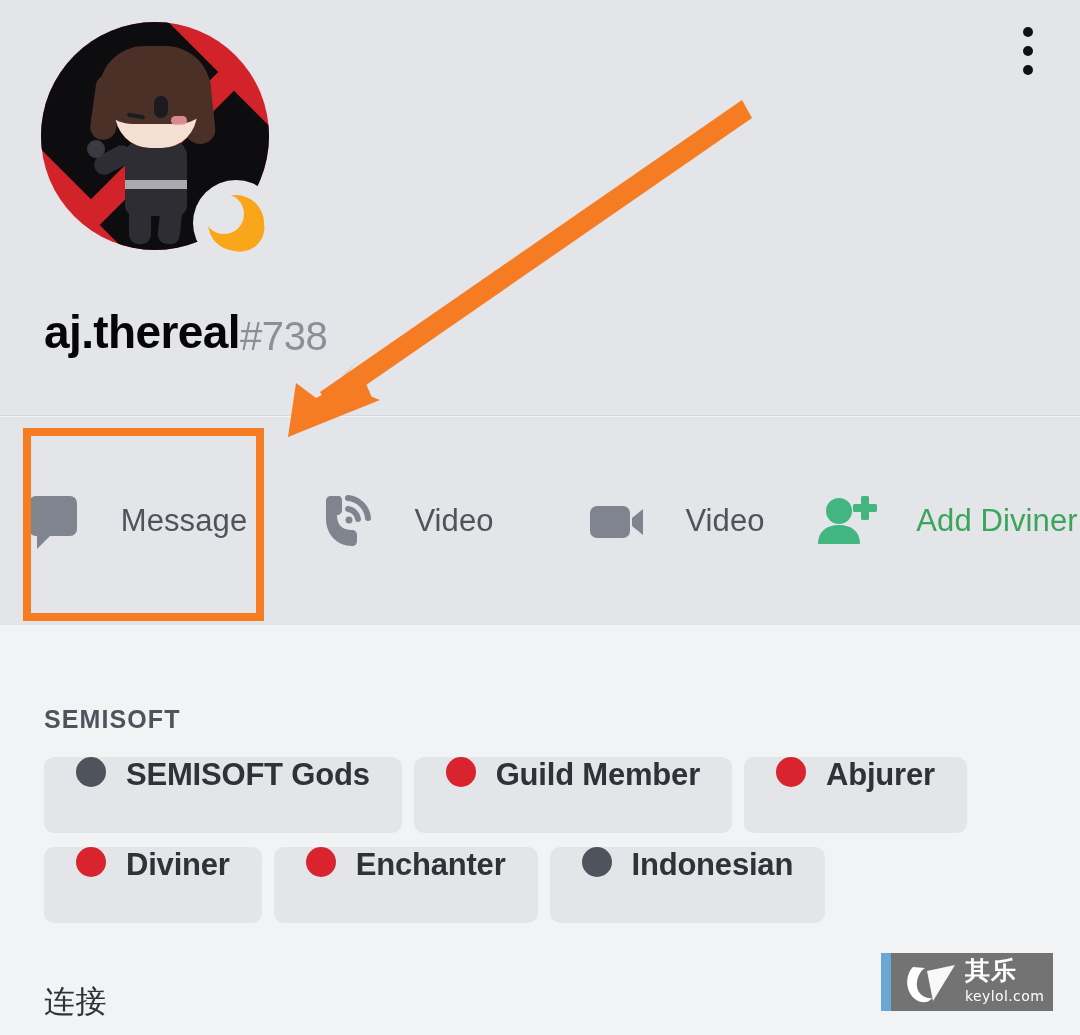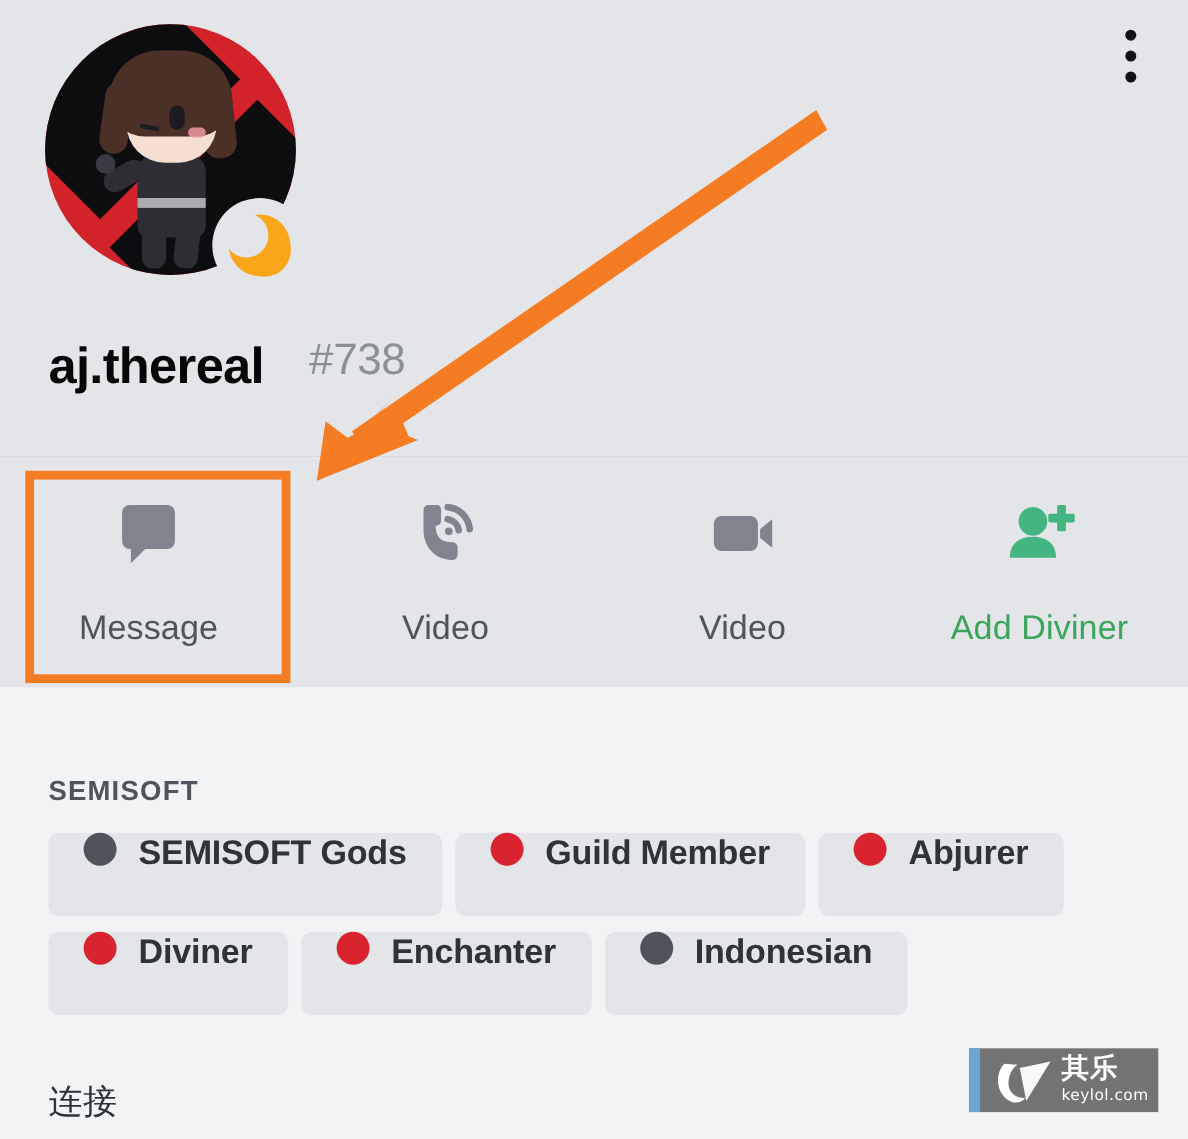--- a/index.html
+++ b/index.html
@@ -163,23 +163,22 @@
     display: flex;
     align-items: center;
     justify-content: center;
   }
   .status-badge svg { display: block; }
 
   .name-line {
     position: absolute;
     left: 44px; top: 305px;
     display: flex;
-    align-items: flex-start;
+    align-items: flex-end;
     white-space: nowrap;
-    gap: 41px;
   }
   .username {
     font-size: 46px;
     font-weight: 700;
     color: #060607;
     letter-spacing: -0.6px;
   }
   .discriminator {
     font-size: 40px;
     font-weight: 400;
@@ -209,21 +208,21 @@
     position: absolute;
     left: 0; top: 417px;
     width: 1080px;
     height: 208px;
     background: #e3e5e8;
     display: flex;
   }
   .action-item {
     flex: 1 1 0;
     display: flex;
-    flex-direction: column;
+    flex-direction: row;
     align-items: center;
     justify-content: center;
     gap: 38px;
     cursor: pointer;
     position: relative;
   }
   .action-icon {
     height: 62px;
     display: flex;
     align-items: center;

